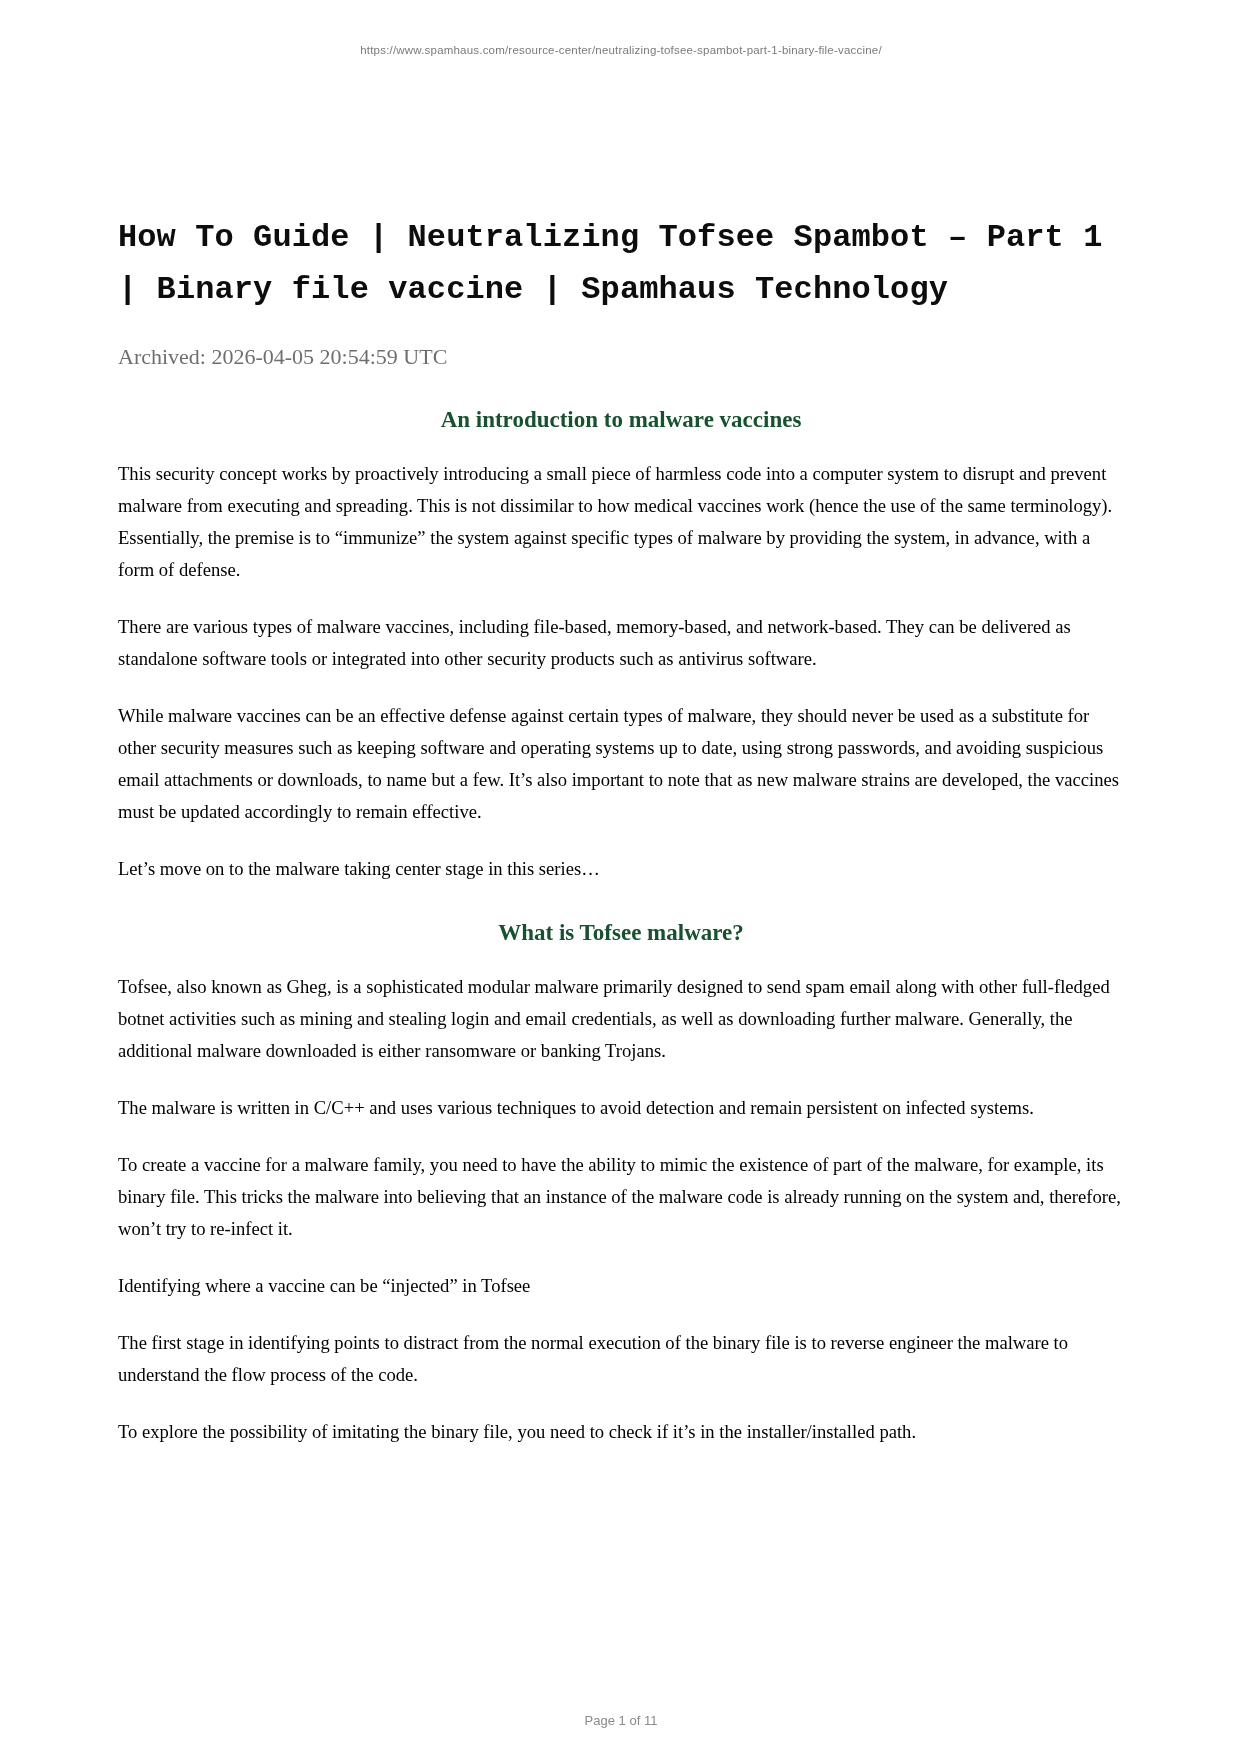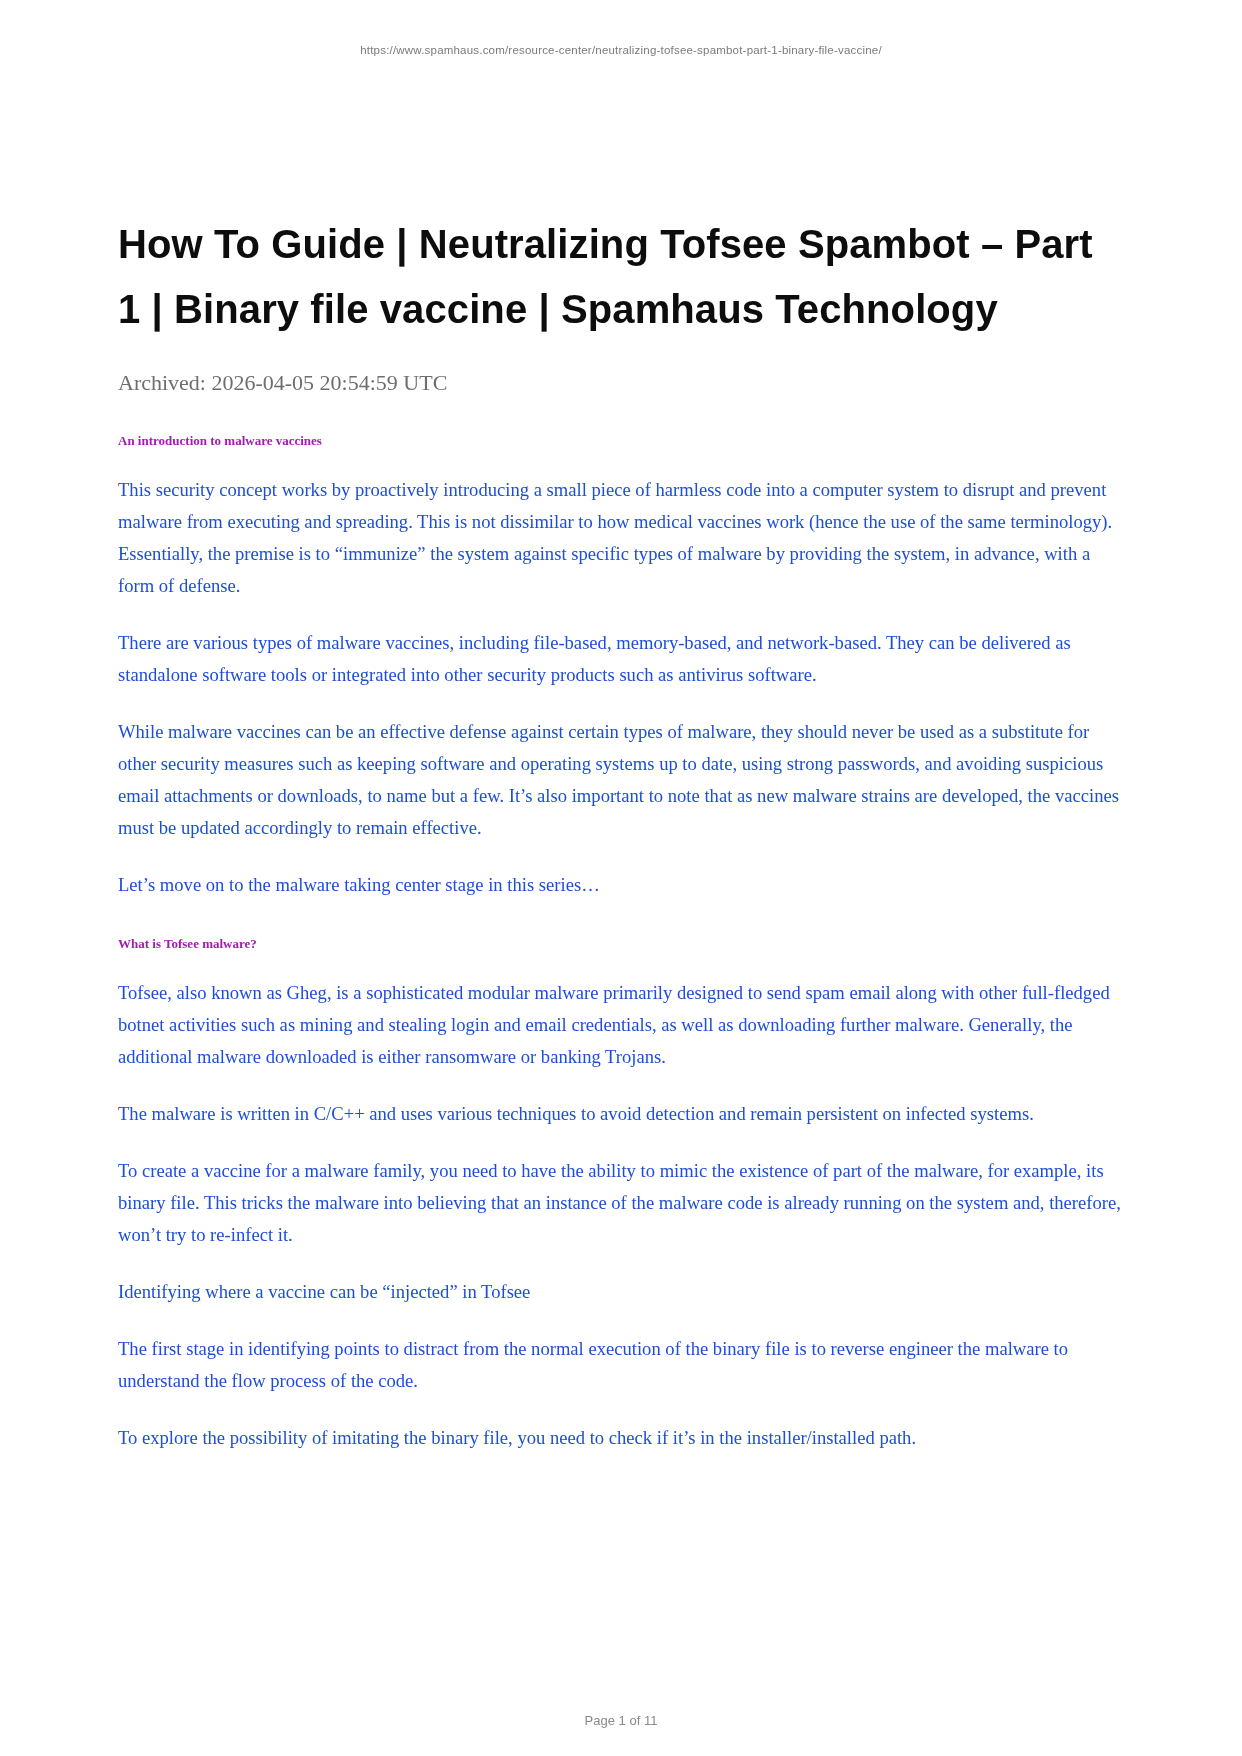--- a/index.html
+++ b/index.html
@@ -31,45 +31,46 @@
     letter-spacing: 0.2px;
     color: #7a7a7a;
   }
   .content {
     position: absolute;
     left: 118px;
     top: 196px;
     width: 1006px;
   }
   h1.doc-title {
-    font-family: Liberation Sans, sans-serif;
-    font-size: 40px;
+    font-family: Liberation Mono, monospace;
+    font-size: 32px;
     line-height: 1.62;
     font-weight: bold;
     margin: 0 0 0 0;
     color: #0d0d0d;
     letter-spacing: 0.1px;
   }
   .archived {
     margin-top: 26px;
     font-size: 22px;
     color: #6e6e6e;
     line-height: 1.4;
   }
   h2.section-head {
-    font-size: 13px;
+    font-size: 23px;
     font-weight: bold;
     margin: 35px 0 0 0;
-    color: #a21caf;
+    color: #14532d;
+    text-align: center;
   }
   p.para {
     font-size: 18.6px;
     line-height: 1.72;
     margin: 25px 0 0 0;
-    color: #1d4ed8;
+    color: #000000;
     text-align: left;
   }
   p.para b {
     font-weight: normal;
   }
   .footer {
     position: absolute;
     bottom: 44px;
     left: 0;
     width: 100%;

